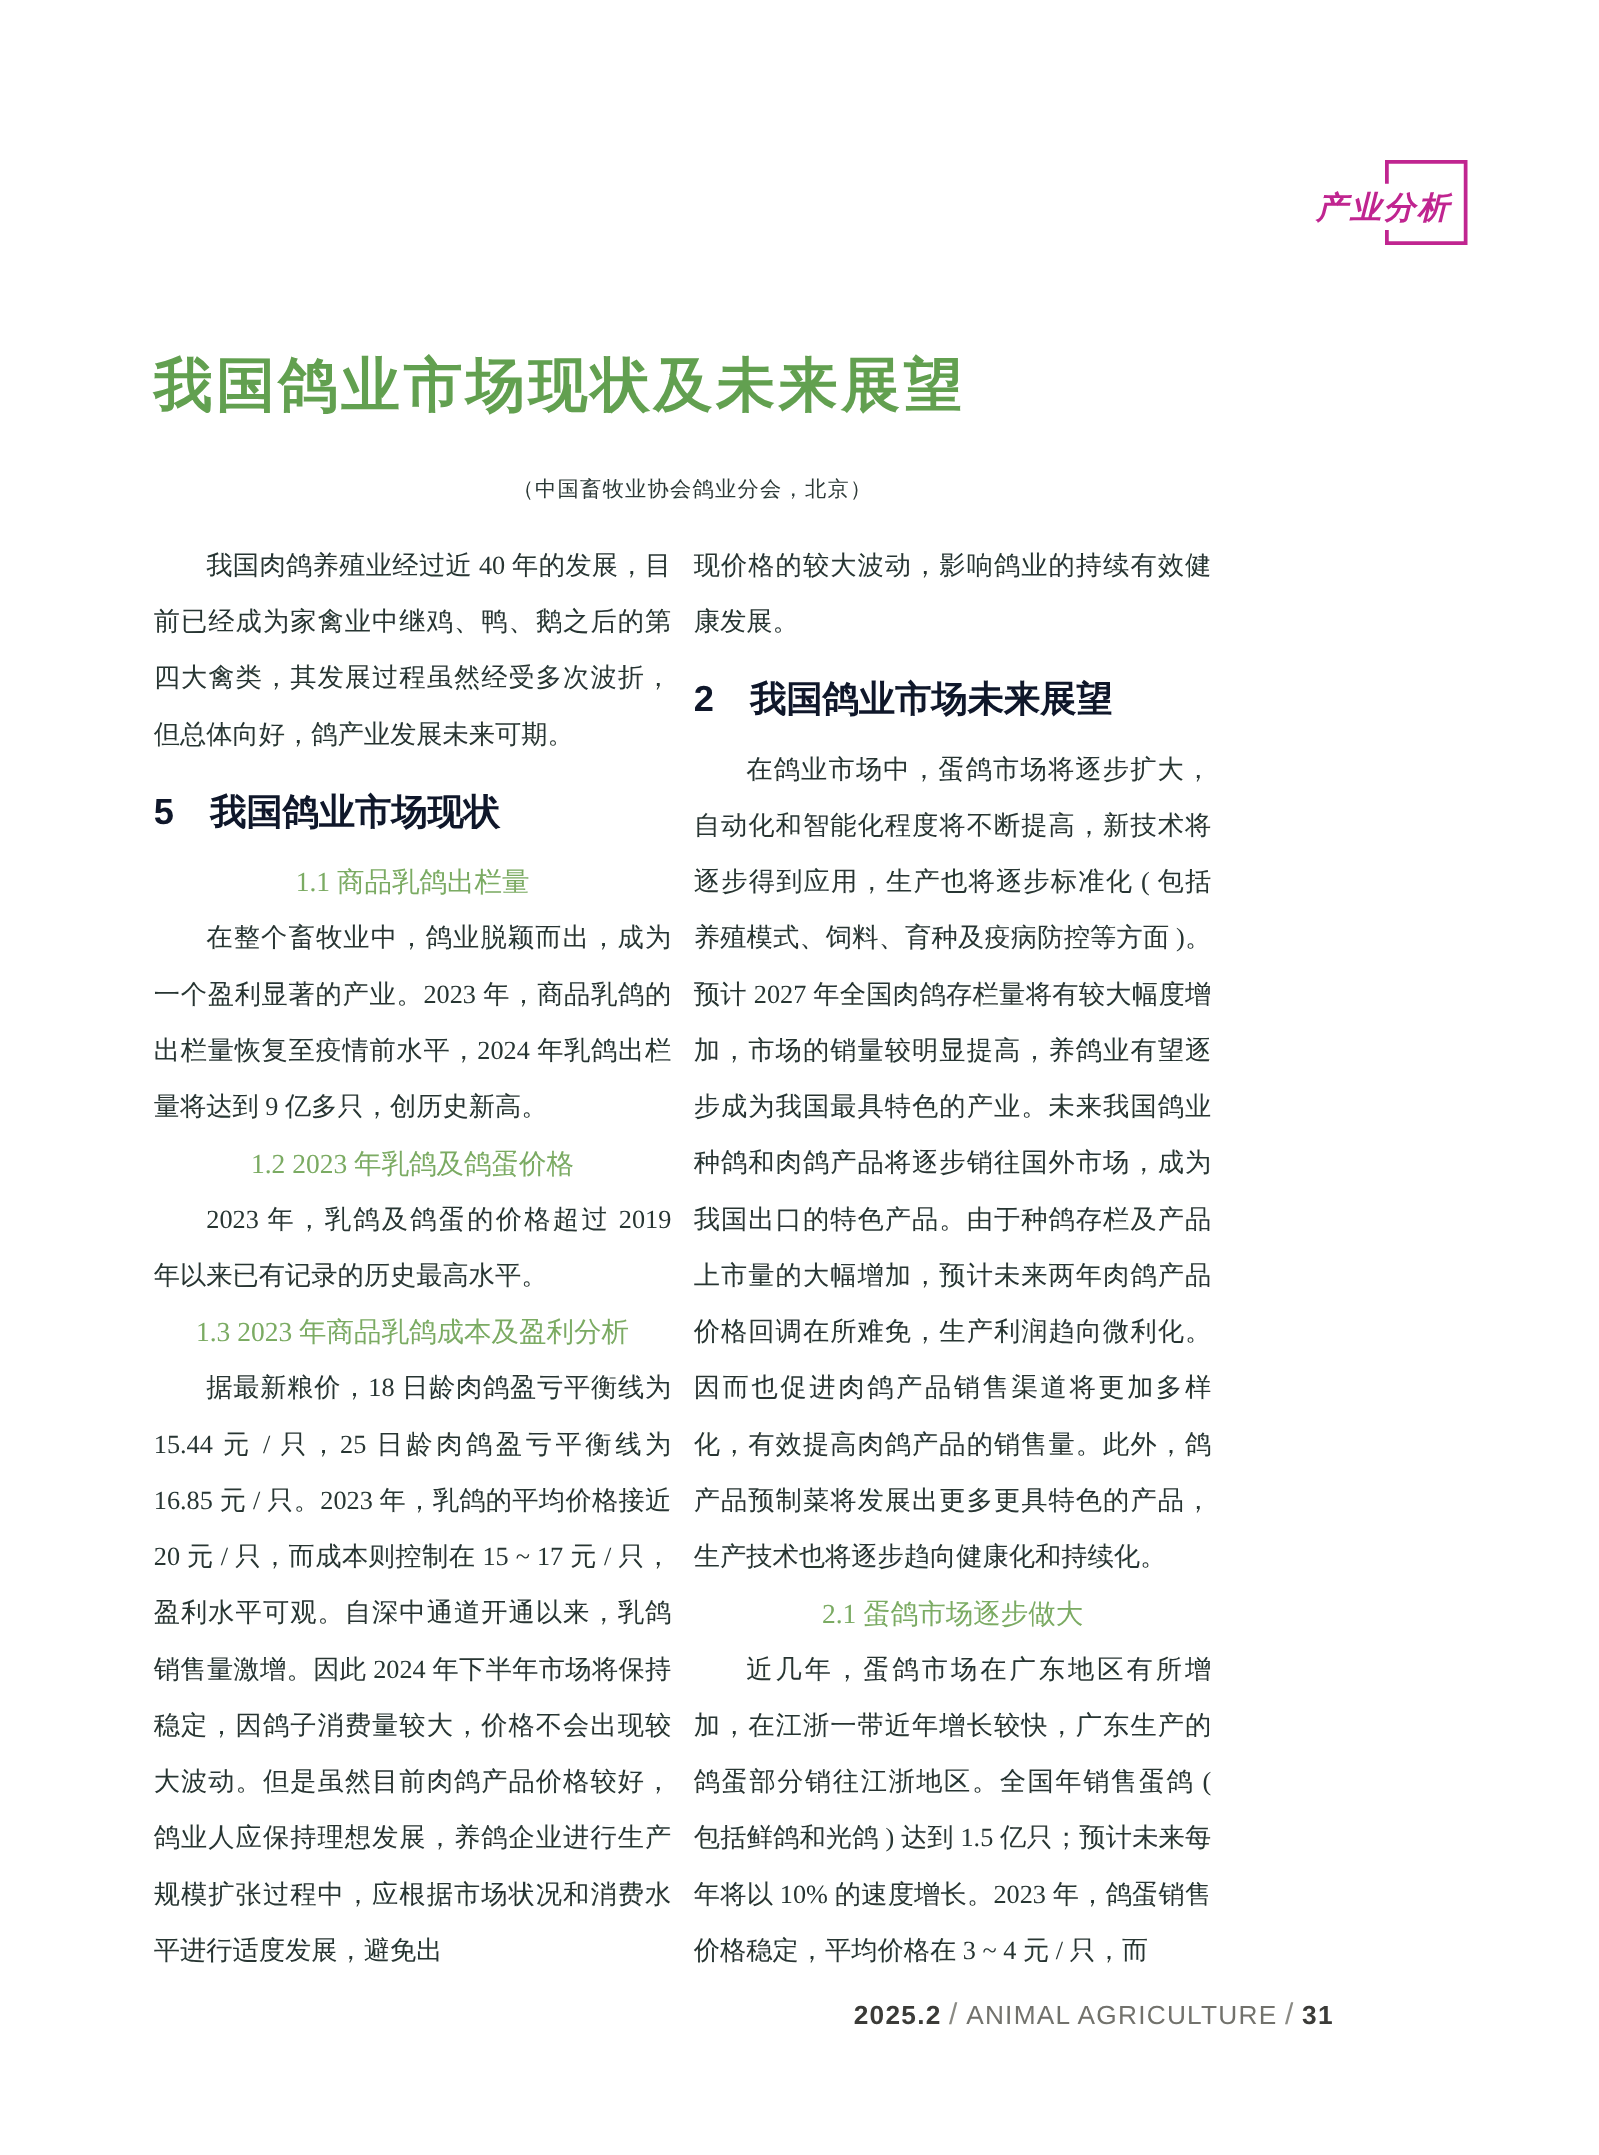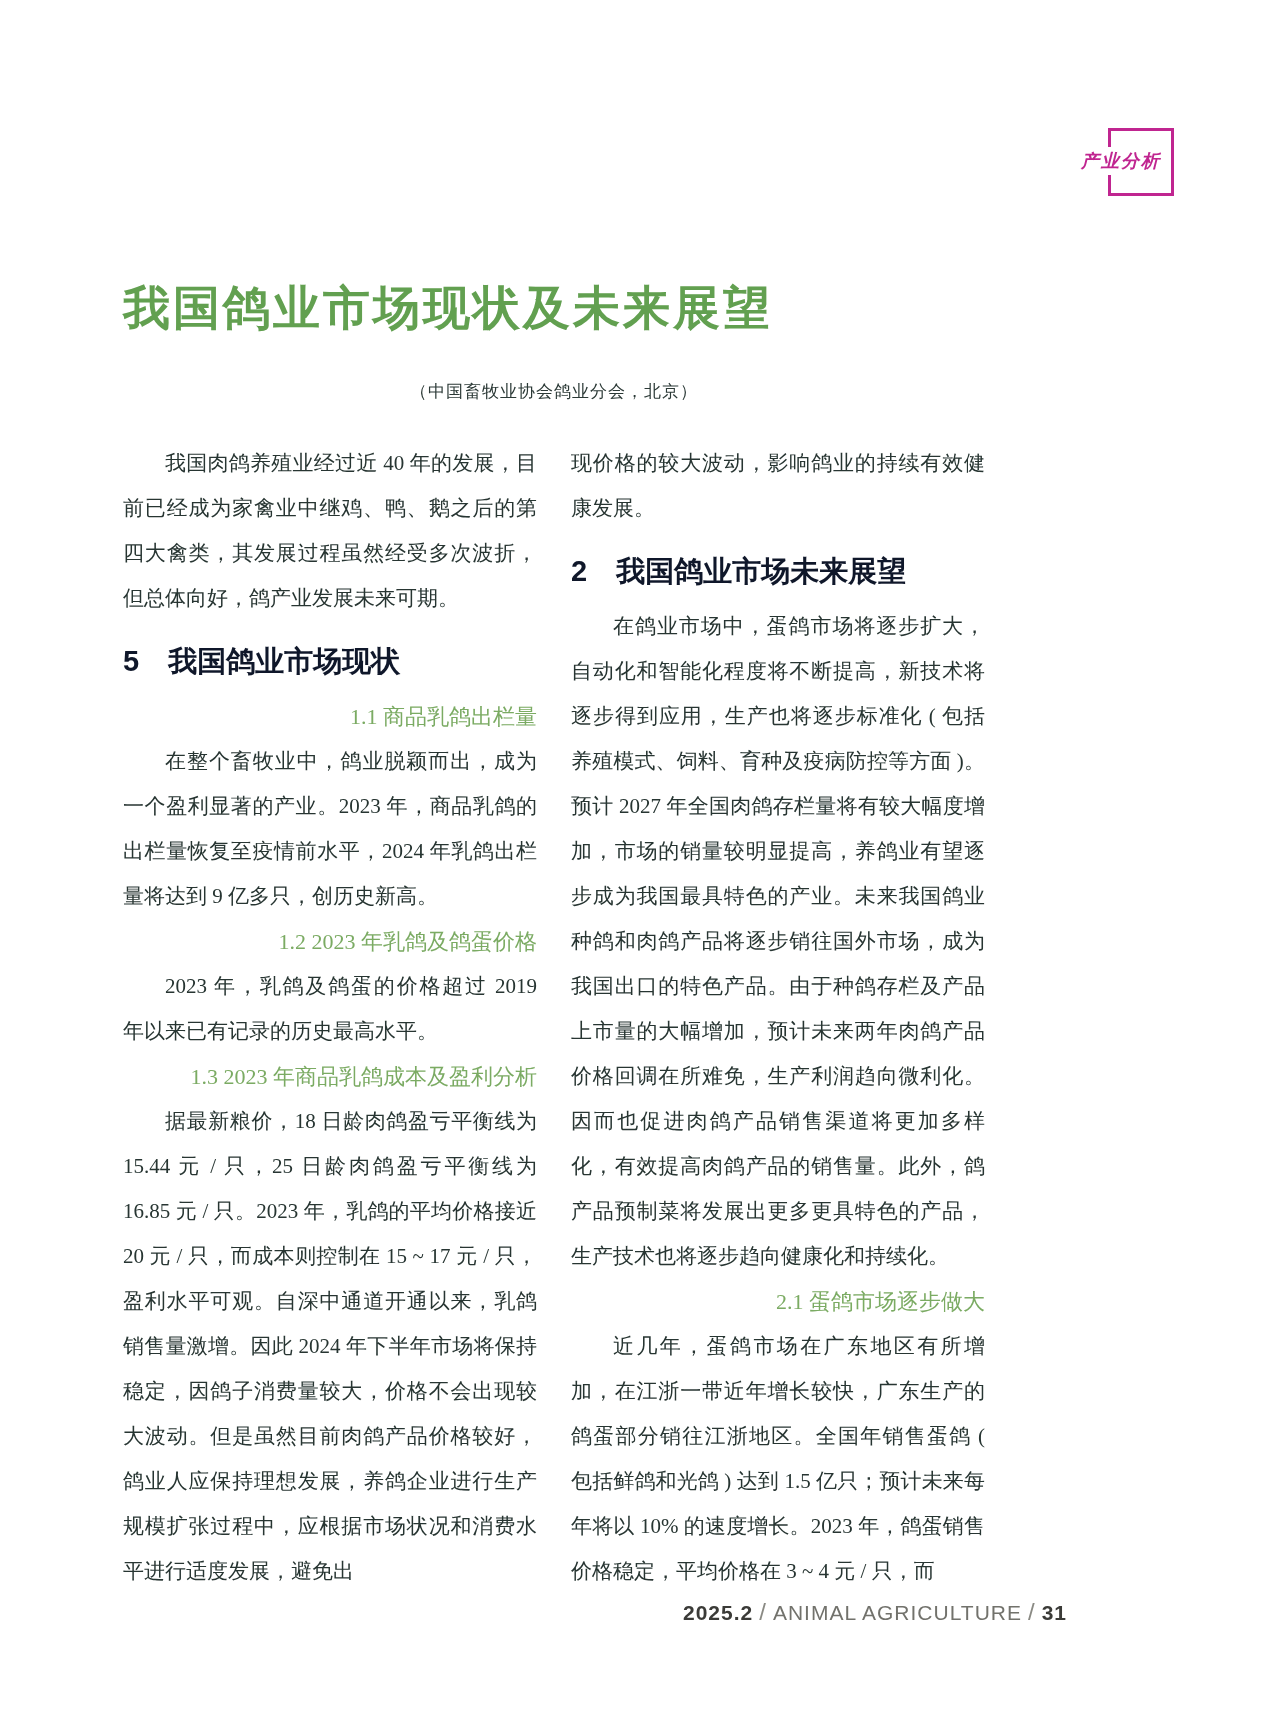--- a/index.html
+++ b/index.html
@@ -27,21 +27,21 @@
     border: 3px solid #c02590;
     background: transparent;
   }
   .corner-text {
     position: absolute;
     top: 147px;
     right: 112px;
     background: #ffffff;
     color: #c02590;
     font-family: "Liberation Sans", "DejaVu Sans", sans-serif;
-    font-size: 18px;
+    font-size: 25px;
     font-weight: bold;
     font-style: italic;
     letter-spacing: 2px;
     padding: 2px 6px 2px 10px;
     z-index: 2;
   }
 
   
   .title {
     position: absolute;
@@ -73,24 +73,24 @@
     text-align: center;
     font-size: 17px;
     letter-spacing: 1px;
     color: #2b3936;
   }
 
   
   .columns {
     position: absolute;
     left: 123px;
-    top: 441px;
+    top: 430px;
     width: 862px;
     display: flex;
-    gap: 34px;
+    gap: 18px;
   }
   .col {
     width: 414px;
     text-align: justify;
   }
   .col p {
     margin: 0;
     font-size: 21px;
     line-height: 45px;
     text-indent: 2em;
@@ -106,21 +106,21 @@
     line-height: 50px;
     margin: 15px 0 8px 0;
     text-align: left;
   }
   .col .h2 {
     color: #7bab63;
     font-size: 22px;
     font-weight: normal;
     line-height: 45px;
     margin: 0;
-    text-align: right;
+    text-align: center;
   }
 
   
   .footer {
     position: absolute;
     top: 1598px;
     right: 212px;
     font-family: "Liberation Sans", "DejaVu Sans", sans-serif;
     font-size: 21px;
     color: #72726c;

